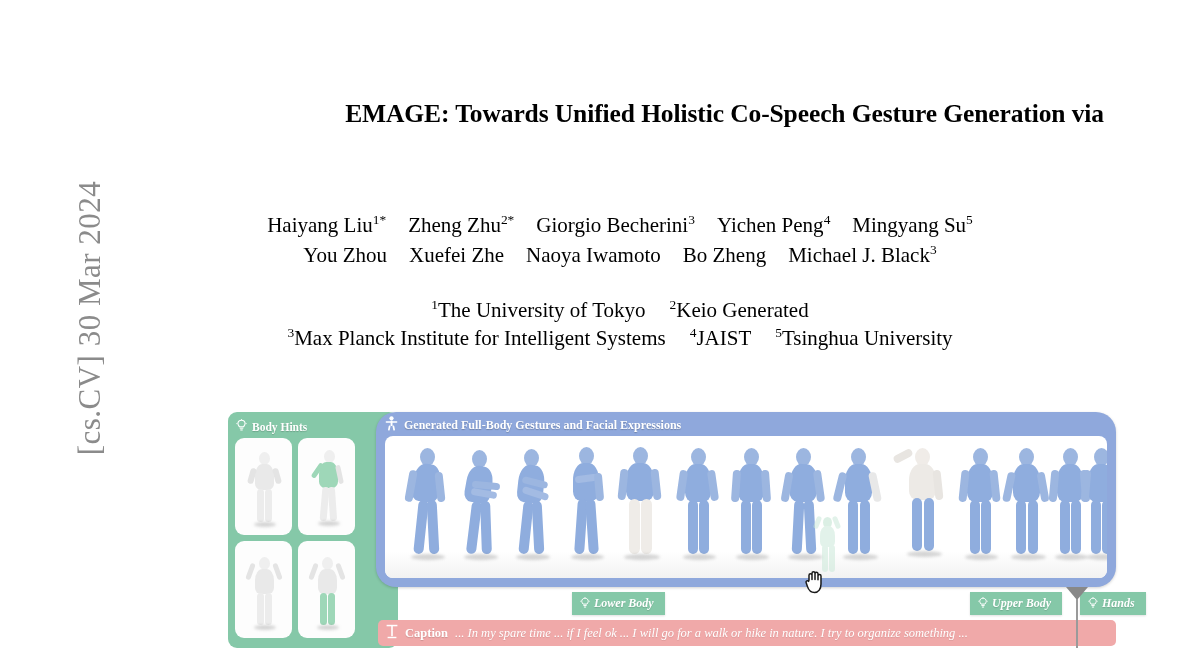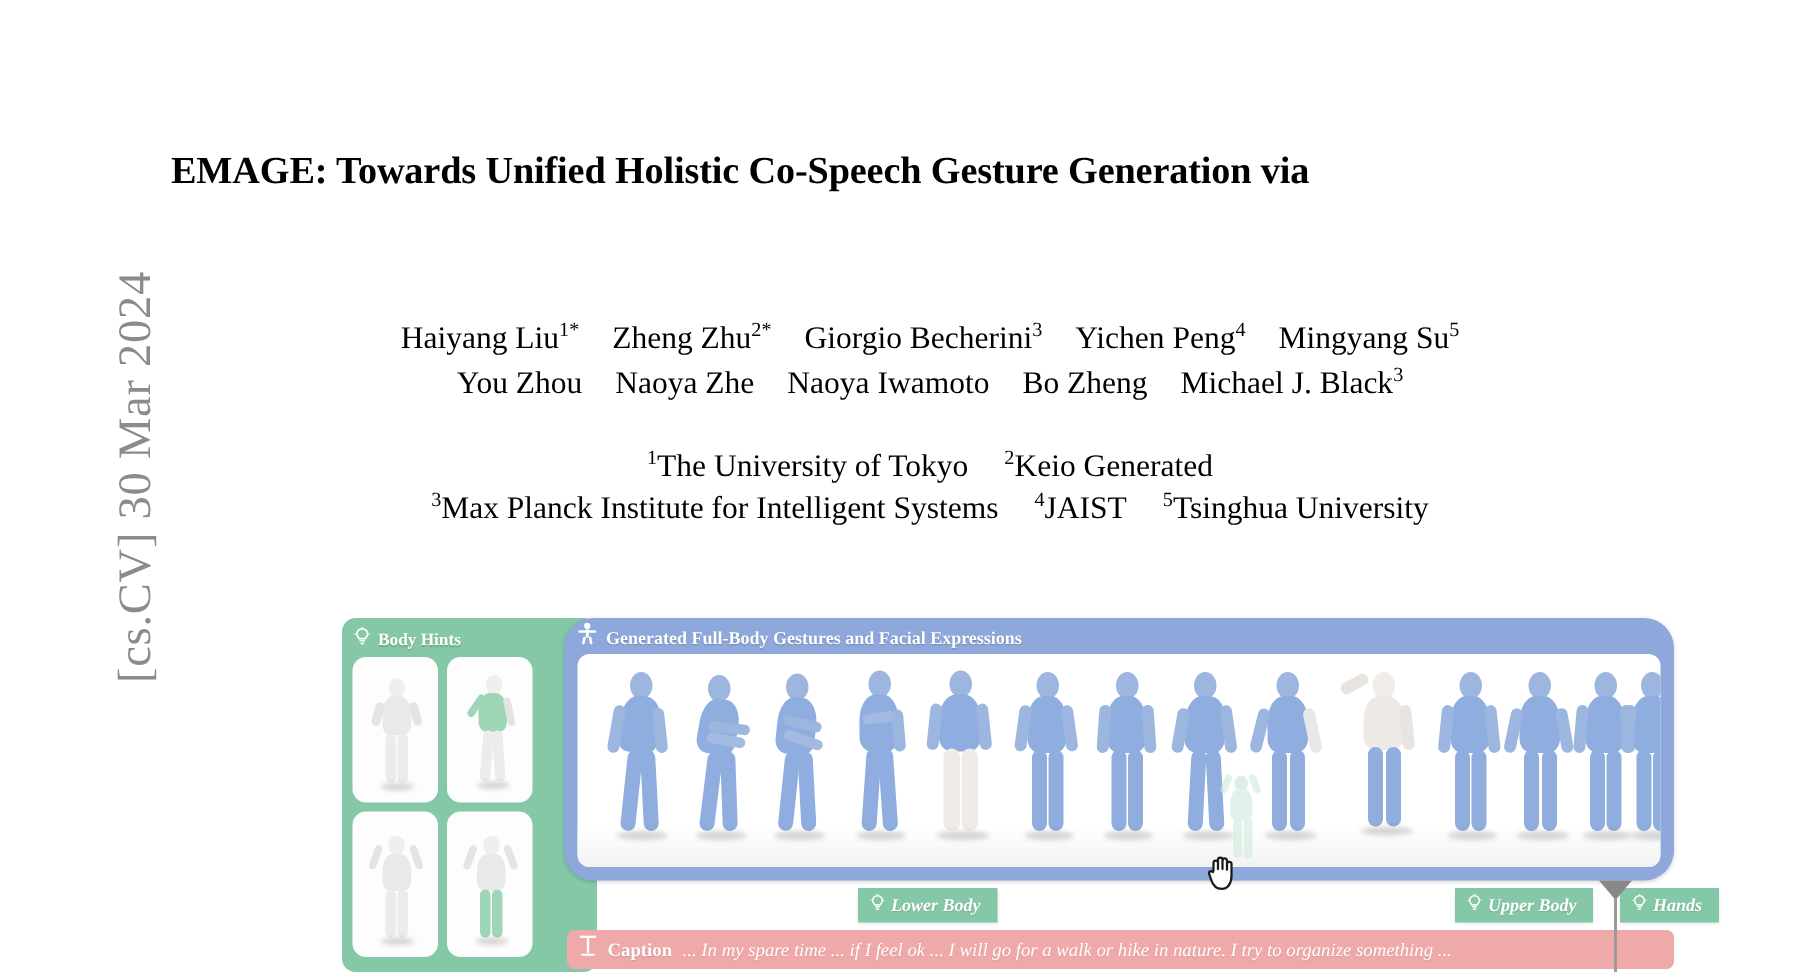--- a/index.html
+++ b/index.html
@@ -42,24 +42,24 @@
   
   .paper {
     position: absolute;
     left: 90px;
     top: 0;
     width: 1110px;
     height: 648px;
   }
   .title {
     position: absolute;
-    left: 24px;
+    left: 14px;
     top: 96px;
     width: 1000px;
-    text-align: left;
+    text-align: right;
     font-family: "Liberation Serif", serif;
     font-weight: bold;
     font-size: 25.5px;
     line-height: 36px;
     color: #000000;
     letter-spacing: -0.1px;
   }
   .title-line { display: block; }
 
   .authors {
@@ -333,21 +333,21 @@
 
   <div class="title">
     <span class="title-line">EMAGE: Towards Unified Holistic Co-Speech Gesture Generation via</span>
   </div>
 
   <div class="authors">
     <span class="author-line">
       <span class="author"><span>Haiyang Liu</span><sup>1*</sup></span><span class="author"><span>Zheng Zhu</span><sup>2*</sup></span><span class="author"><span>Giorgio Becherini</span><sup>3</sup></span><span class="author"><span>Yichen Peng</span><sup>4</sup></span><span class="author"><span>Mingyang Su</span><sup>5</sup></span>
     </span>
     <span class="author-line">
-      <span class="author"><span>You Zhou</span><sup></sup></span><span class="author"><span>Naoya Zhe</span><sup></sup></span><span class="author"><span>Naoya Iwamoto</span><sup></sup></span><span class="author"><span>Bo Zheng</span><sup></sup></span><span class="author"><span>Michael J. Black</span><sup>3</sup></span>
+      <span class="author"><span>You Zhou</span><sup></sup></span><span class="author"><span>Xuefei Zhe</span><sup></sup></span><span class="author"><span>Naoya Iwamoto</span><sup></sup></span><span class="author"><span>Bo Zheng</span><sup></sup></span><span class="author"><span>Michael J. Black</span><sup>3</sup></span>
     </span>
   </div>
 
   <div class="affils">
     <span class="affil-line">
       <span class="affil"><sup>1</sup><span>The University of Tokyo</span></span><span class="affil"><sup>2</sup><span>Keio Generated</span></span>
     </span>
     <span class="affil-line">
       <span class="affil"><sup>3</sup><span>Max Planck Institute for Intelligent Systems</span></span><span class="affil"><sup>4</sup><span>JAIST</span></span><span class="affil"><sup>5</sup><span>Tsinghua University</span></span>
     </span>

